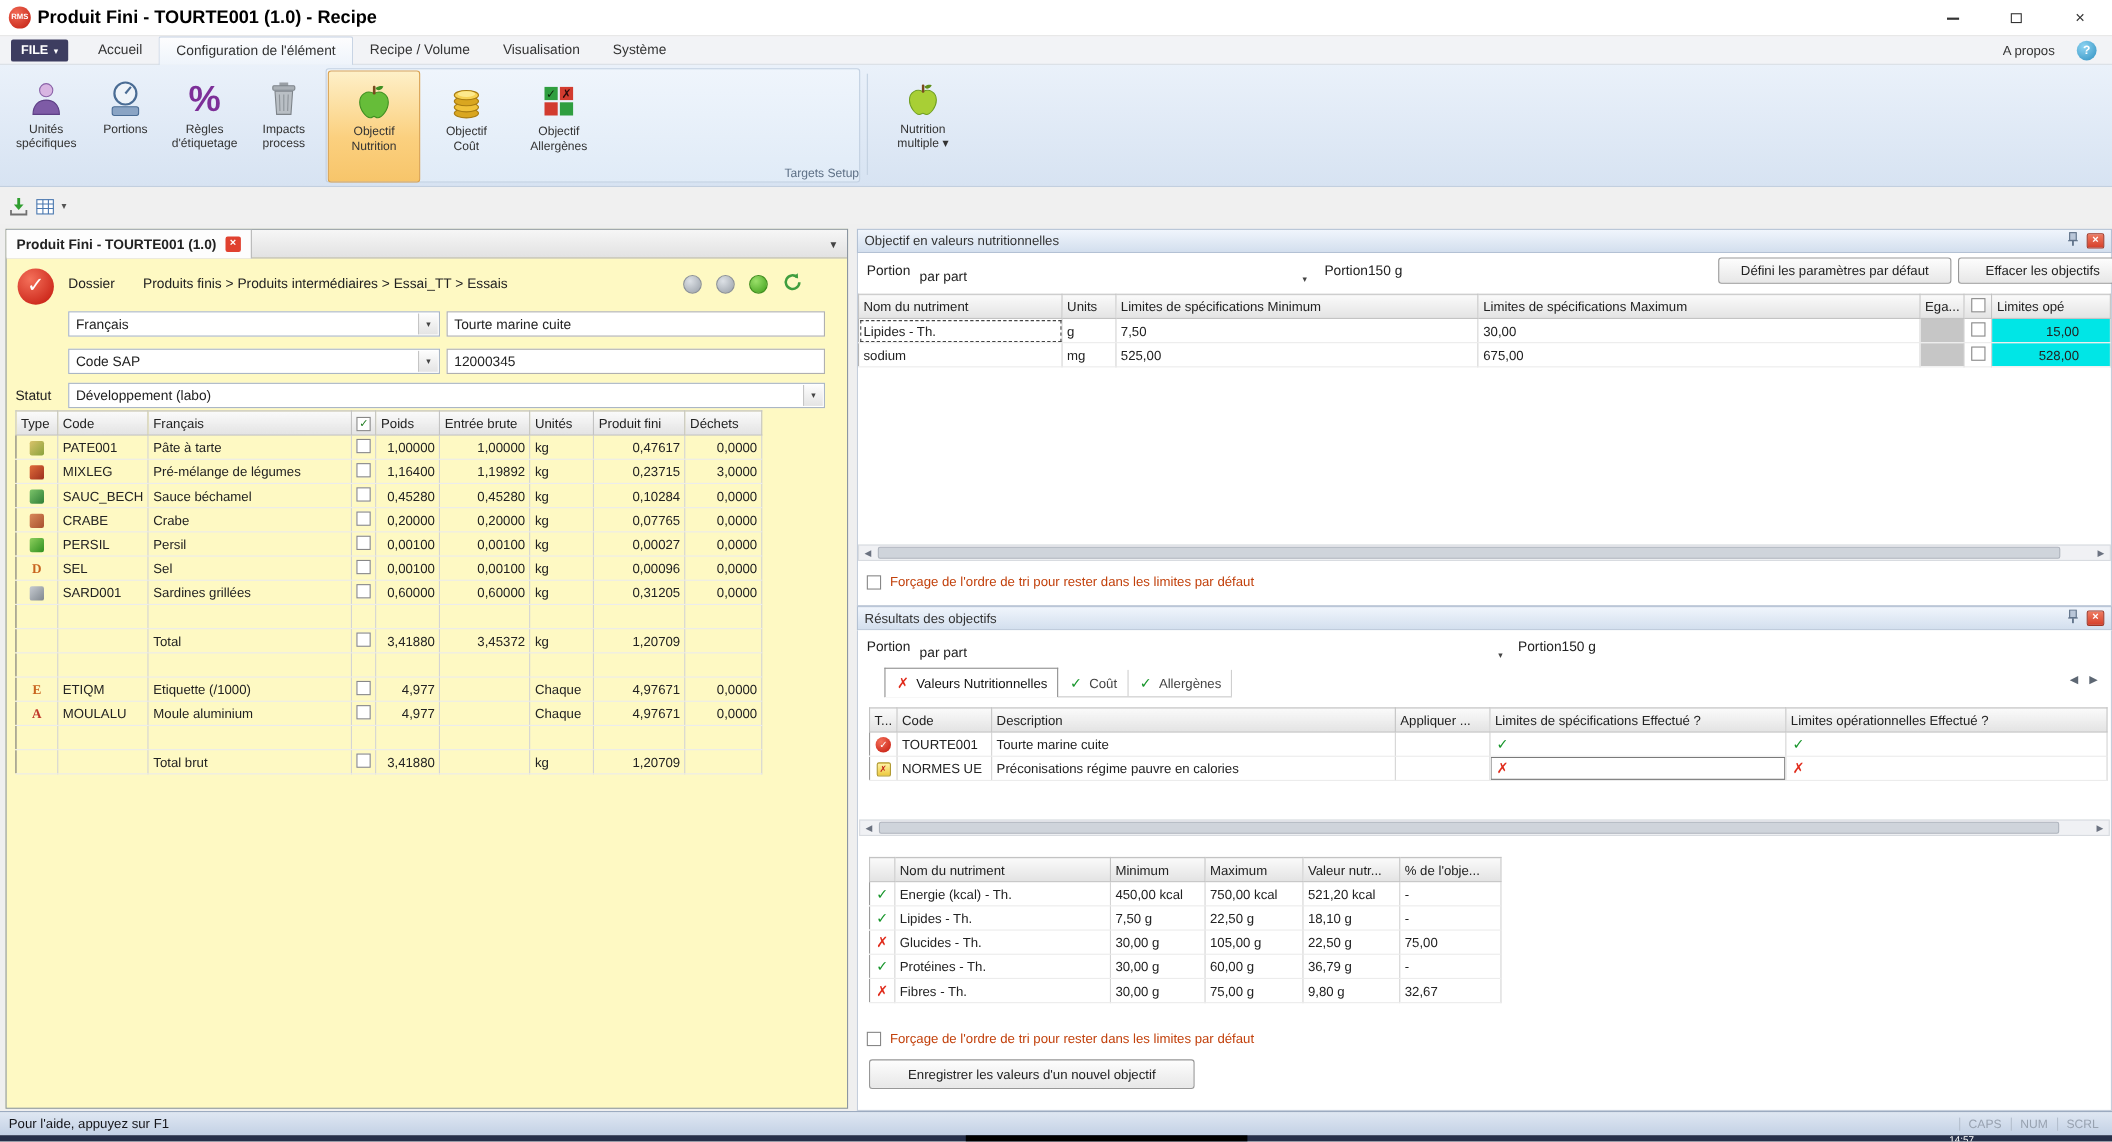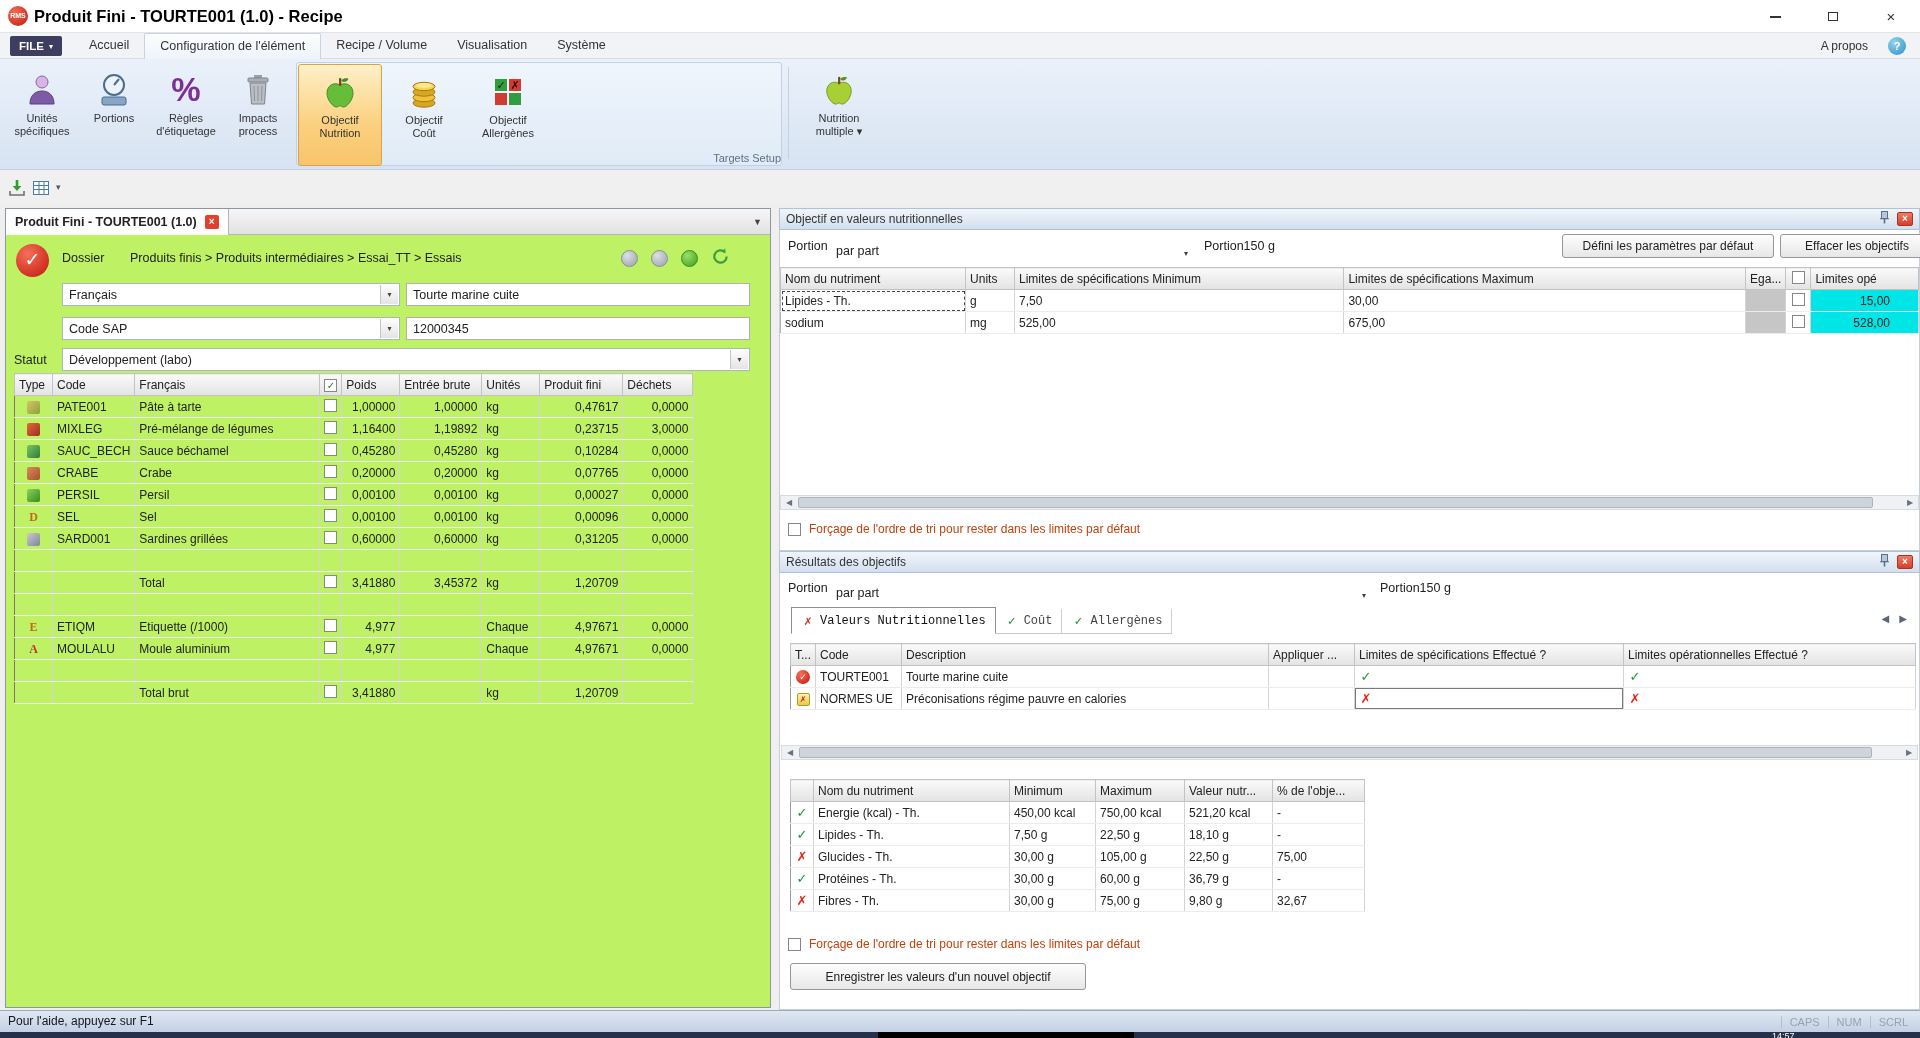--- a/index.html
+++ b/index.html
@@ -84,21 +84,21 @@
   .t-i1 { background:linear-gradient(135deg,#d9c26a,#8aa23c); }
   .t-i2 { background:linear-gradient(135deg,#e06b3a,#9c2f1d); }
   .t-i3 { background:linear-gradient(135deg,#7cc46a,#2e7d36); }
   .t-i4 { background:linear-gradient(135deg,#d98a5a,#a8502f); }
   .t-i5 { background:linear-gradient(135deg,#8ed05e,#2f8f1f); }
   .t-i7 { background:linear-gradient(135deg,#c6cbd1,#80878f); }
   .t-letter-o { color:#c8641e; width:auto; }
   .t-letter-r { color:#c0392b; width:auto; }
 
   
-  .docpanel { position:absolute; left:5px; top:208px; width:766px; height:800px; background:#bef264; border:1px solid #8c96a2; }
+  .docpanel { position:absolute; left:5px; top:208px; width:766px; height:800px; background:#fef9c3; border:1px solid #8c96a2; }
   .doctabs { position:relative; height:26px; background:linear-gradient(#f6f6f6,#e2e2e2); border-bottom:1px solid #b5b5b5; }
   .doctab { display:inline-flex; align-items:center; gap:8px; height:26px; padding:0 9px; background:#fdfdfd;
             border-right:1px solid #b5b5b5; font-weight:bold; font-size:12.5px; }
   .tabclose { width:14px; height:14px; background:#e0412f; border-radius:2px; color:#fff; font-size:10px; font-weight:bold;
               line-height:13px; text-align:center; }
   .tablist-caret { position:absolute; right:8px; top:8px; font-size:9px; color:#444; }
   .docbody { position:relative; height:773px; }
   .vicon { position:absolute; left:10px; top:9px; width:33px; height:33px; border-radius:50%;
            background:radial-gradient(circle at 35% 30%, #f4705a, #c2150a); }
   .vicon::before { content:"✓"; position:absolute; left:0; right:0; top:4px; color:#fff; font-size:19px; font-weight:bold; text-align:center; }
@@ -672,21 +672,21 @@
       <span class="pclose">×</span>
     </div>
     <div class="pbody">
       <span class="flabel" style="left:8px; top:8px;">Portion</span>
       <div class="flatsel" style="left:56px; top:5px; width:530px; height:22px;">
         <span>par part</span>
         <span class="fs-caret">▾</span>
       </div>
       <span class="flabel" style="left:600px; top:8px;">Portion150 g</span>
 
-      <div class="rtabs" style="left:11px; top:34px;font-family:Liberation Mono, monospace;">
+      <div class="rtabs" style="left:24px; top:34px;">
 
           <div class="rtab active">
             <span class="mk fail"></span>
             <span>Valeurs Nutritionnelles</span>
           </div>
 
           <div class="rtab">
             <span class="mk pass"></span>
             <span>Coût</span>
           </div>

